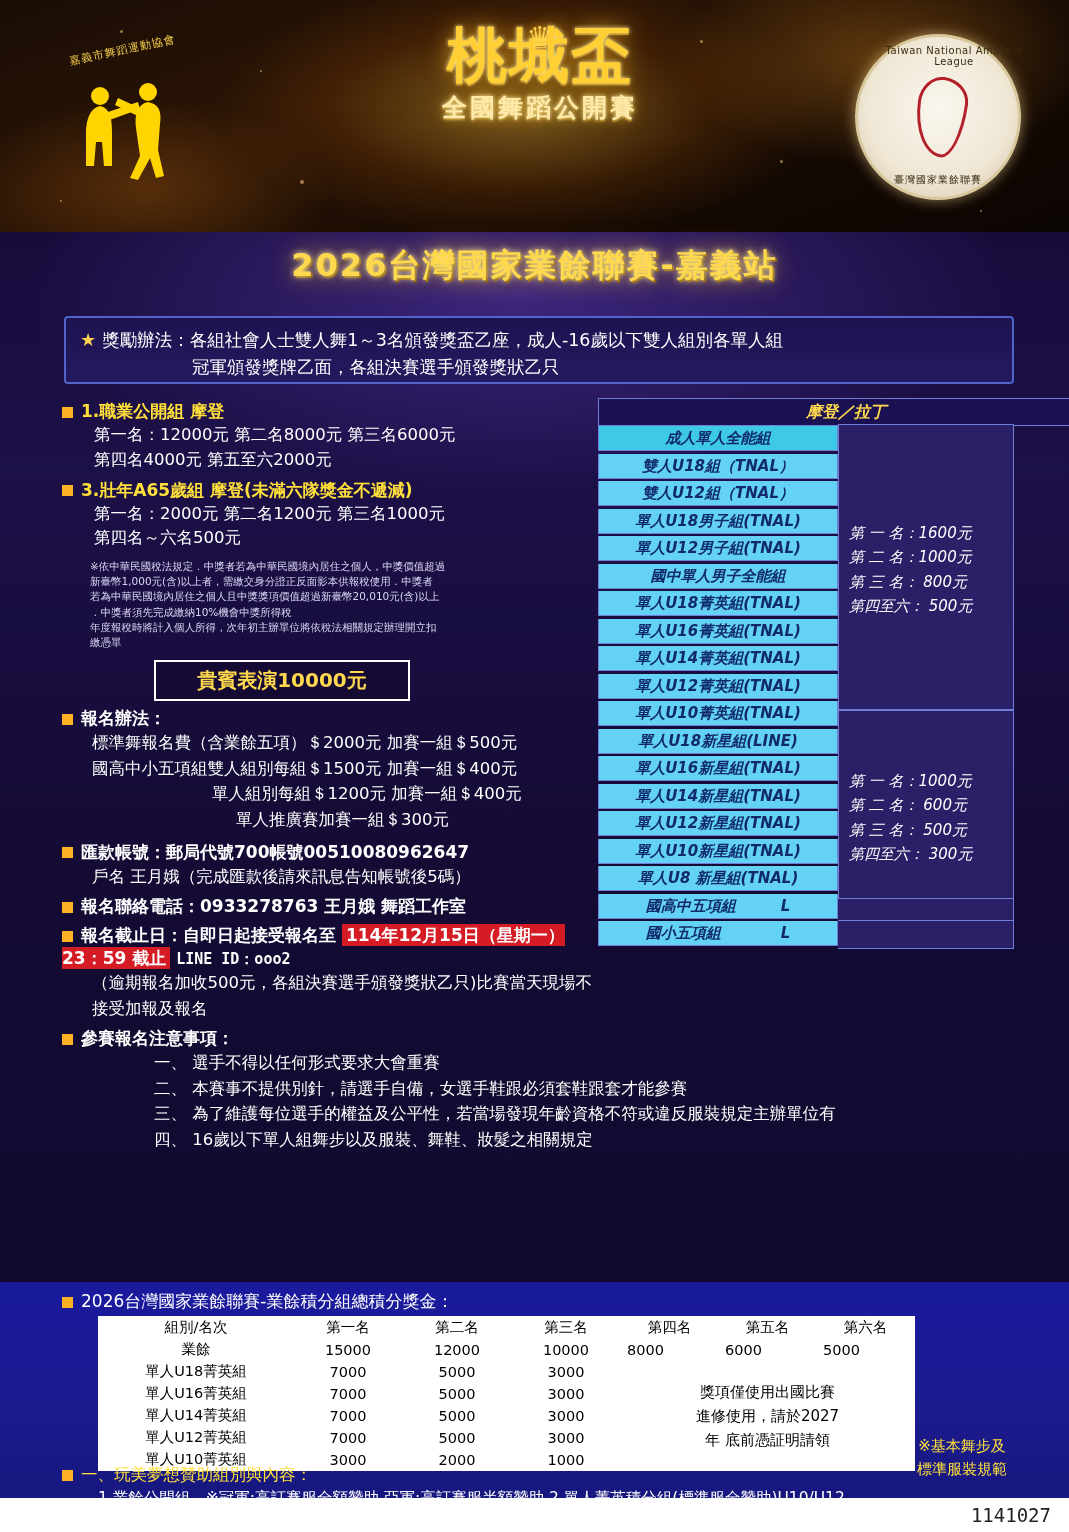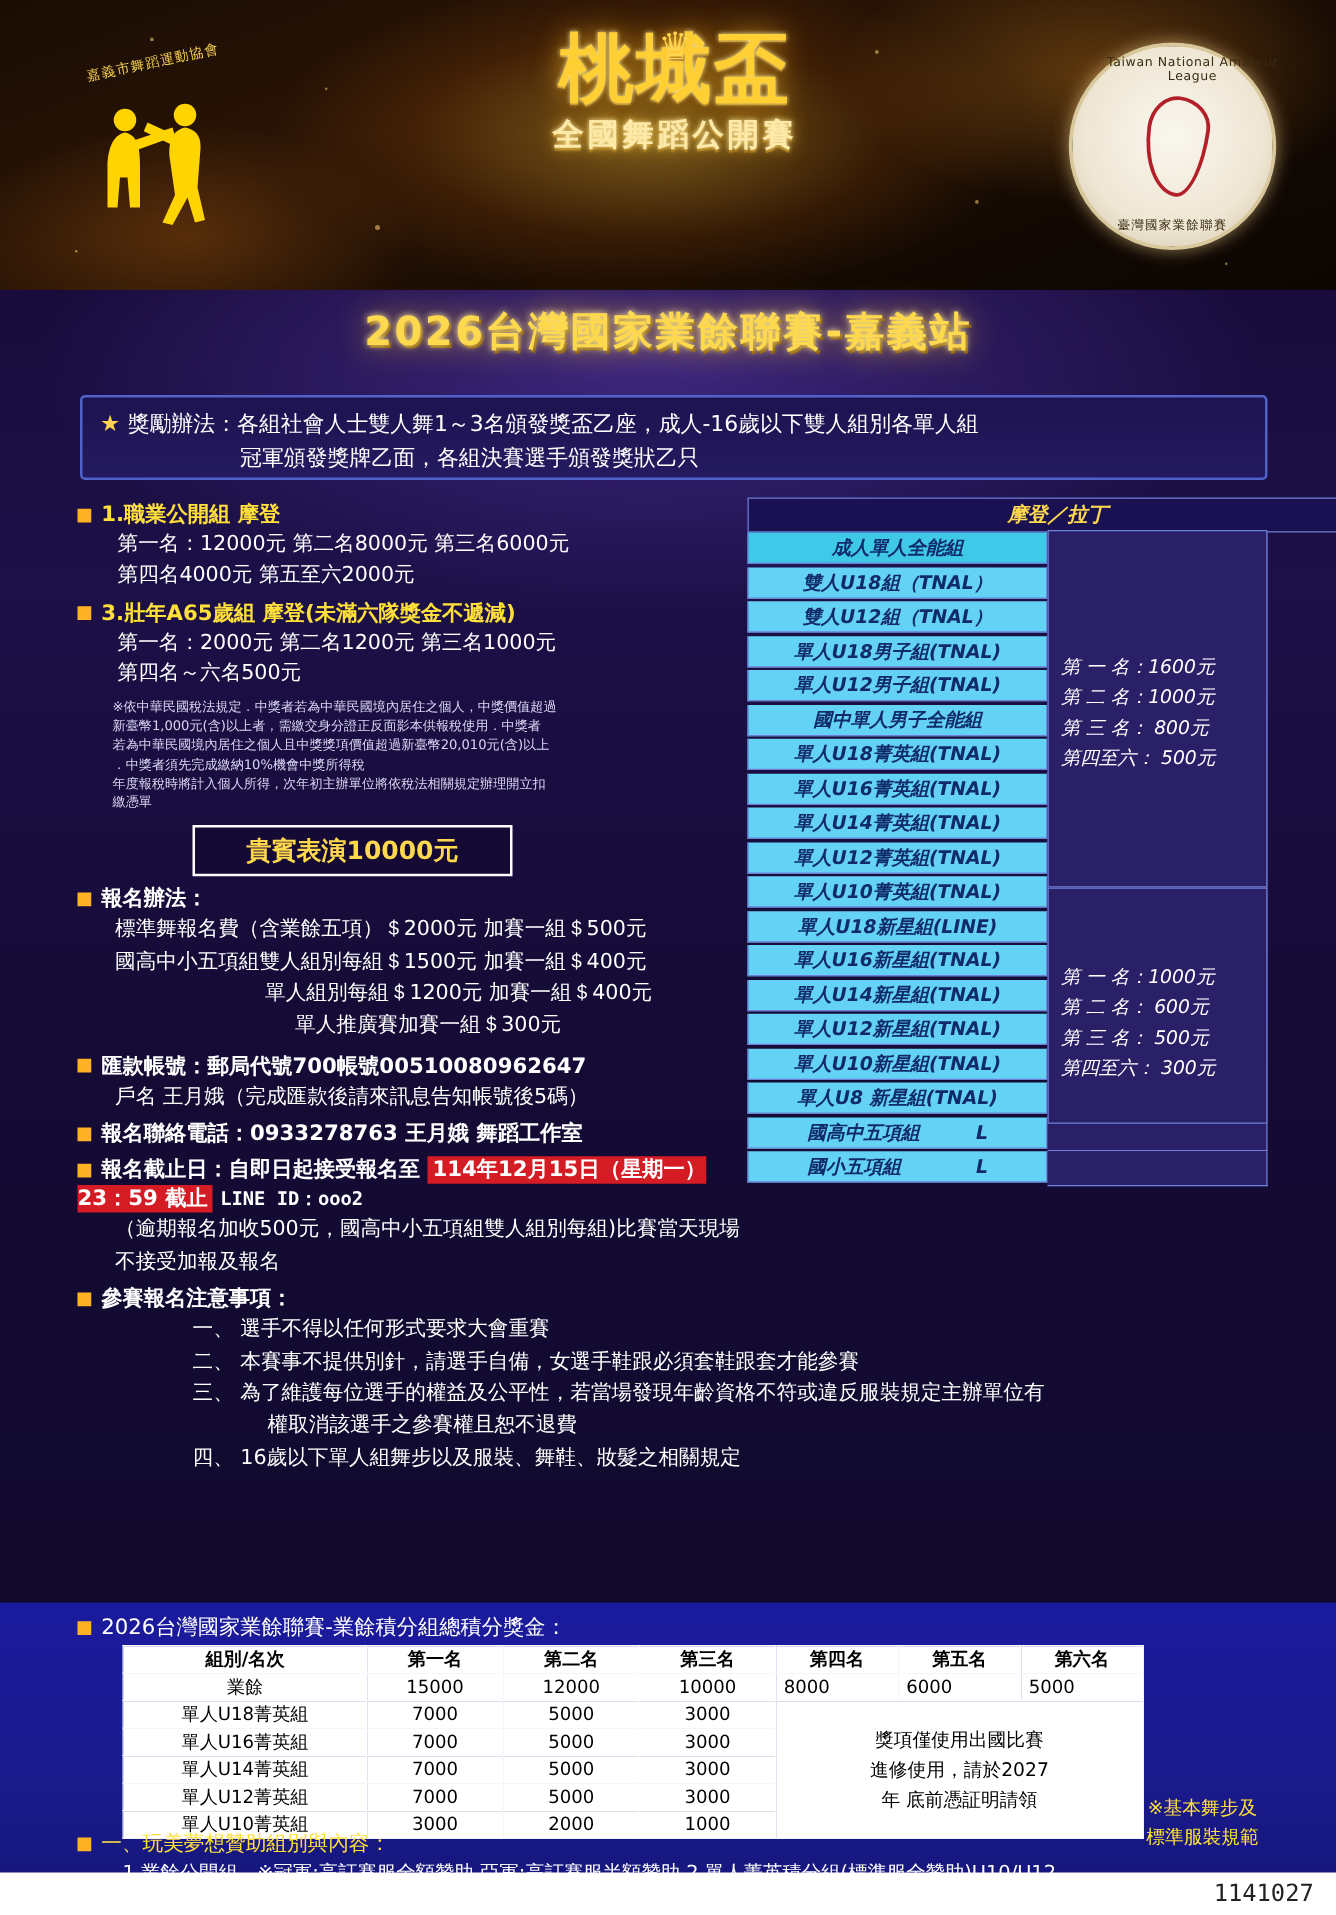--- a/index.html
+++ b/index.html
@@ -138,21 +138,21 @@
   .score-title{
     position:absolute;left:62px;top:1058px;font-size:17px;color:#ffffff;
   }
   .stbl{
     position:absolute;left:98px;top:1084px;border-collapse:collapse;
   }
   .stbl td,.stbl th{
     border:1px solid #ffffff;color:#000;background:#ffffff;
     font-size:14.5px;text-align:center;height:21px;padding:0 6px;font-weight:normal;
   }
-  .stbl th{font-weight:bold;}
+  .stbl th{font-weight:normal;}
   .stbl td.note{
     font-size:15px;line-height:1.6;color:#000;padding:2px 10px;
   }
   
   .bcol{position:absolute;left:62px;top:1232px;width:960px;color:#fff;}
   .b-head{font-size:16.5px;color:#ffe03a;}
   .b-body{font-size:15.5px;color:#fff;line-height:1.58;padding-left:36px;}
   .yellownote{
     position:absolute;right:32px;bottom:52px;width:150px;text-align:center;
     color:#ffe03a;font-size:15px;line-height:1.5;
@@ -256,29 +256,28 @@
     <div class="sec">
       <div class="li-title white"><span class="bullet"></span><span>報名聯絡電話：0933278763 王月娥 舞蹈工作室</span></div>
     </div>
 
     <div class="sec">
       <div class="li-title white">
         <span class="bullet"></span><span>報名截止日：自即日起接受報名至</span>
         <span class="deadline-hl">114年12月15日（星期一）23：59 截止</span>
         <span style="font-family:'DejaVu Sans Mono','Liberation Mono',monospace;font-size:15px;">LINE ID：ooo2</span>
       </div>
-      <div class="fee-line fee-ind1">（逾期報名加收500元，國高中小五項組雙人組別每組)比賽當天現場不接受加報及報名</div>
+      <div class="fee-line fee-ind1">（逾期報名加收500元，各組決賽選手頒發獎狀乙只)比賽當天現場不接受加報及報名</div>
     </div>
 
     <div class="sec" style="width:960px;">
       <div class="li-title white"><span class="bullet"></span><span>參賽報名注意事項：</span></div>
       <div class="notes-num">一、 選手不得以任何形式要求大會重賽</div>
       <div class="notes-num">二、 本賽事不提供別針，請選手自備，女選手鞋跟必須套鞋跟套才能參賽</div>
       <div class="notes-num">三、 為了維護每位選手的權益及公平性，若當場發現年齡資格不符或違反服裝規定主辦單位有</div>
-      <div class="notes-num" style="text-indent:0;padding-left:152px;">權取消該選手之參賽權且恕不退費</div>
       <div class="notes-num">四、 16歲以下單人組舞步以及服裝、舞鞋、妝髮之相關規定</div>
     </div>
   </div>
 
   <div class="rtable">
     <div class="rt-head">摩登／拉丁</div>
 
     <div class="rt-row">
         <div class="rt-cat teal">成人單人全能組</div>
         <div class="rt-prize">&nbsp;</div>

